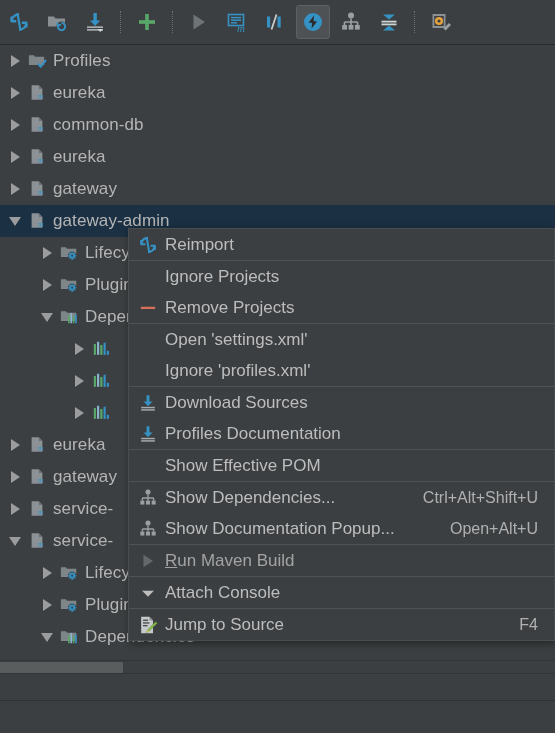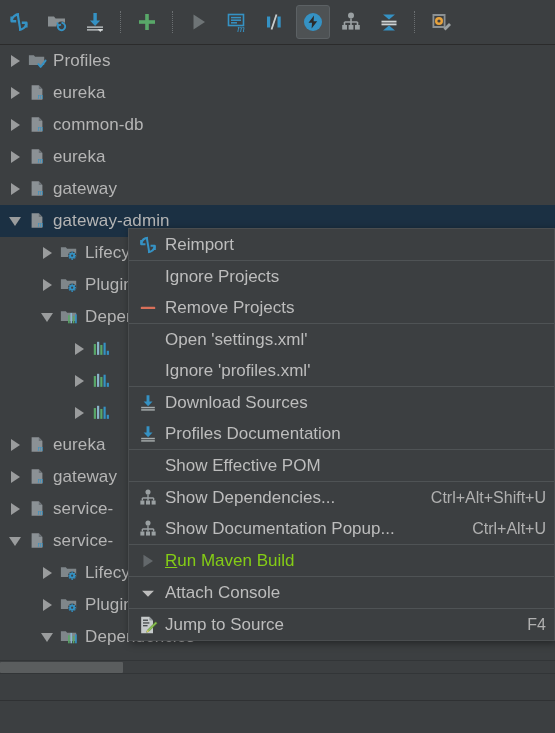--- a/index.html
+++ b/index.html
@@ -152,25 +152,25 @@
     display: flex;
     align-items: center;
     justify-content: center;
     margin-right: 4px;
   }
   .mi .mlabel {
     font-size: 17px;
     color: #bdbdbd;
     flex: 1;
   }
-  .mi.disabled .mlabel { color: #84cc16; }
+  .mi.disabled .mlabel { color: #a3a3a3; }
   .mi .mshort {
     font-size: 16px;
     color: #b0b0b0;
-    padding-right: 8px;
+    padding-right: 16px;
   }
   .msep {
     height: 1px;
     background: #4f5355;
     margin: 0;
   }
   .ul { text-decoration: underline; }
 </style>
 </head>
 <body>
@@ -634,21 +634,21 @@
       <span class="micon">
         <svg width="20" height="20" viewBox="0 0 22 22">
           <circle cx="11" cy="4.5" r="2.8" fill="#9aa0a2"></circle>
           <path d="M11 7.3 v3.6 M4.8 11 h12.4 M4.8 11 v2.8 M11 11 v2.8 M17.2 11 v2.8" stroke="#9aa0a2" stroke-width="1.5" fill="none"></path>
           <rect x="2.6" y="13.8" width="4.4" height="4.4" fill="#9aa0a2"></rect>
           <rect x="8.8" y="13.8" width="4.4" height="4.4" fill="#9aa0a2"></rect>
           <rect x="15" y="13.8" width="4.4" height="4.4" fill="#9aa0a2"></rect>
         </svg>
       </span>
       <span class="mlabel">Show Documentation Popup...</span>
-      <span class="mshort">Ctrl+Alt+U</span>
+      <span class="mshort">Open+Alt+U</span>
     </div>
     <div class="msep"></div>
     <div class="mi disabled">
       <span class="micon">
         <svg width="20" height="20" viewBox="0 0 22 22">
           <path d="M6 4 L16.5 11 L6 18 z" fill="#63686b"></path>
         </svg>
       </span>
       <span class="mlabel"><span class="ul">R</span>un Maven Build</span>
     </div>

